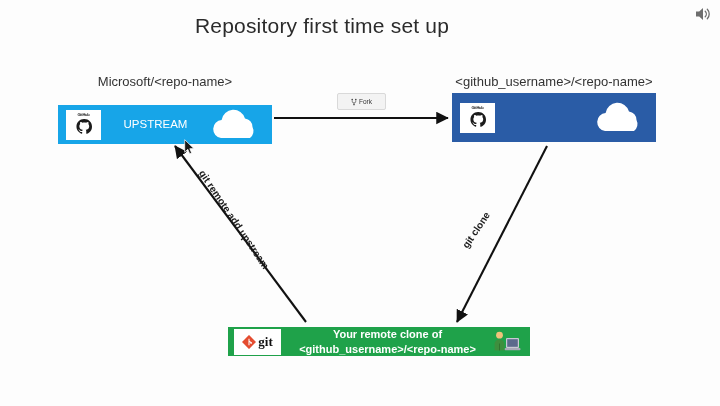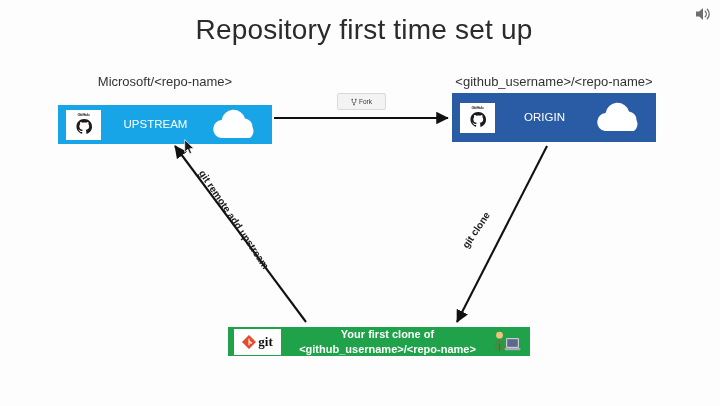--- a/index.html
+++ b/index.html
@@ -22,26 +22,25 @@
     background: #fdfdfd;
   }
 
   
   #title {
     position: absolute;
     top: 14px;
     left: 0;
     width: 644px;
     text-align: center;
-    font-size: 28px;
+    font-size: 21px;
     font-weight: 400;
     color: #2b2b2b;
     letter-spacing: 0.2px;
     white-space: nowrap;
-    margin-left: 42px;
   }
 
   
   #speaker-icon {
     position: absolute;
     top: 5px;
     right: 7px;
     width: 20px;
     height: 18px;
   }
@@ -263,40 +262,39 @@
   </div>
 
   <div class="repo-box" id="origin-box">
     <div class="gh-logo-plate">
       <span class="gh-word">GitHub</span>
       <svg viewBox="0 0 24 22" width="22" height="20">
         <path d="M12 2.2 c-4.6 0-8.3 3.7-8.3 8.3 0 3.7 2.4 6.8 5.7 7.9 .4 .1 .6-.2 .6-.4 0-.2 0-.8 0-1.5-2.3 .5-2.8-1.1-2.8-1.1-.4-1-1-1.2-1-1.2-.8-.5 .1-.5 .1-.5 .9 .1 1.3 .9 1.3 .9 .8 1.3 2 .9 2.5 .7 .1-.6 .3-1 .6-1.2-1.9-.2-3.8-.9-3.8-4.1 0-.9 .3-1.6 .9-2.2-.1-.2-.4-1.1 .1-2.2 0 0 .7-.2 2.3 .8 .7-.2 1.4-.3 2.1-.3 .7 0 1.4 .1 2.1 .3 1.6-1.1 2.3-.8 2.3-.8 .5 1.1 .2 2 .1 2.2 .5 .6 .9 1.3 .9 2.2 0 3.2-1.9 3.9-3.8 4.1 .3 .3 .6 .8 .6 1.6 0 1.2 0 2.1 0 2.4 0 .2 .2 .5 .6 .4 3.3-1.1 5.7-4.2 5.7-7.9 0-4.6-3.7-8.3-8.3-8.3z" fill="#1b1b1b"></path>
       </svg>
     </div>
     <div class="box-text">
-      <span class="line1">ORIGIN</span>
     </div>
     <div class="cloud-icon">
       <svg viewBox="0 0 58 34" width="58" height="34">
         <path d="M15 30 a9 9 0 0 1 .6-17.9 A12 12 0 0 1 39 10.5 a8.5 8.5 0 0 1 7.5 8.6 A8.6 8.6 0 0 1 44 30 Z" fill="#ffffff"></path>
       </svg>
     </div>
   </div>
 
   <div id="local-box">
     <div id="git-logo-plate">
       <svg viewBox="0 0 16 16" width="14" height="14">
         <rect x="2.3" y="2.3" width="11.4" height="11.4" transform="rotate(45 8 8)" fill="#e44c30"></rect>
         <path d="M8 4.4 v7.2 M8 6.6 L10.2 8.8" stroke="#ffffff" stroke-width="1.2" fill="none"></path>
         <circle cx="10.4" cy="9" r="1" fill="#ffffff"></circle>
       </svg>
       <span class="git-word">git</span>
     </div>
     <div id="local-text">
-      <span class="line1">Your first clone of</span>
+      <span class="line1">Your remote clone of</span>
       <span class="line2">&lt;github_username&gt;/&lt;repo-name&gt;</span>
     </div>
     <div id="user-pc-icon">
       <svg viewBox="0 0 30 26" width="30" height="26">
         <rect x="14" y="9" width="13" height="10" rx="1" fill="#c9c9d4"></rect>
         <rect x="15.2" y="10.2" width="10.6" height="7.6" fill="#5b6a8c"></rect>
         <rect x="12.5" y="19" width="16" height="2.2" rx="1" fill="#a9a9b8"></rect>
         <circle cx="7.5" cy="6.2" r="3.4" fill="#f0c27b"></circle>
         <path d="M2.6 21.5 v-7 a5 5 0 0 1 9.8 0 v7 Z" fill="#3e8f3e"></path>
         <path d="M7.5 14.5 v7" stroke="#2f702f" stroke-width="0.9"></path>

